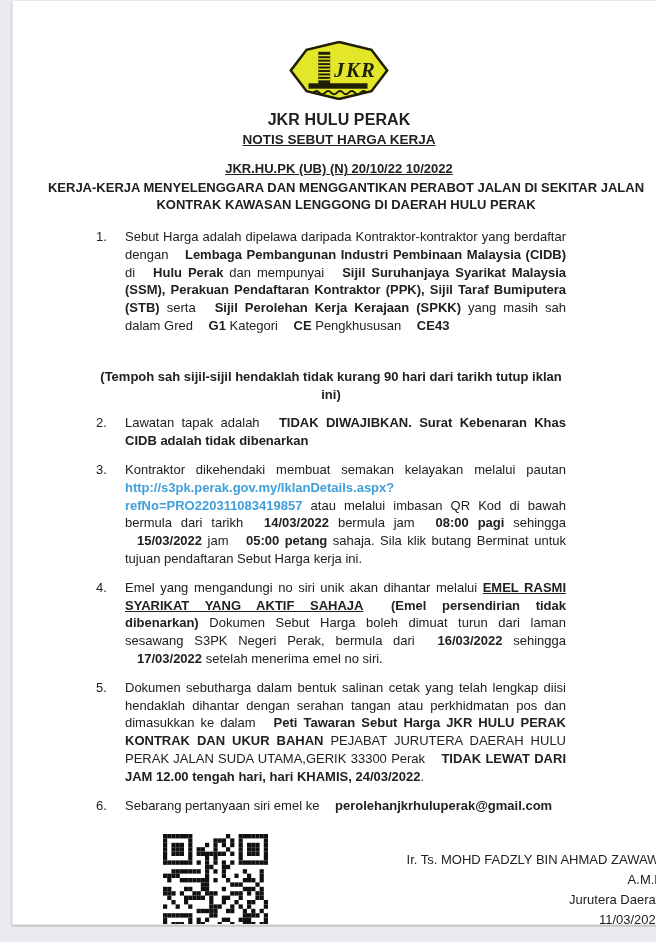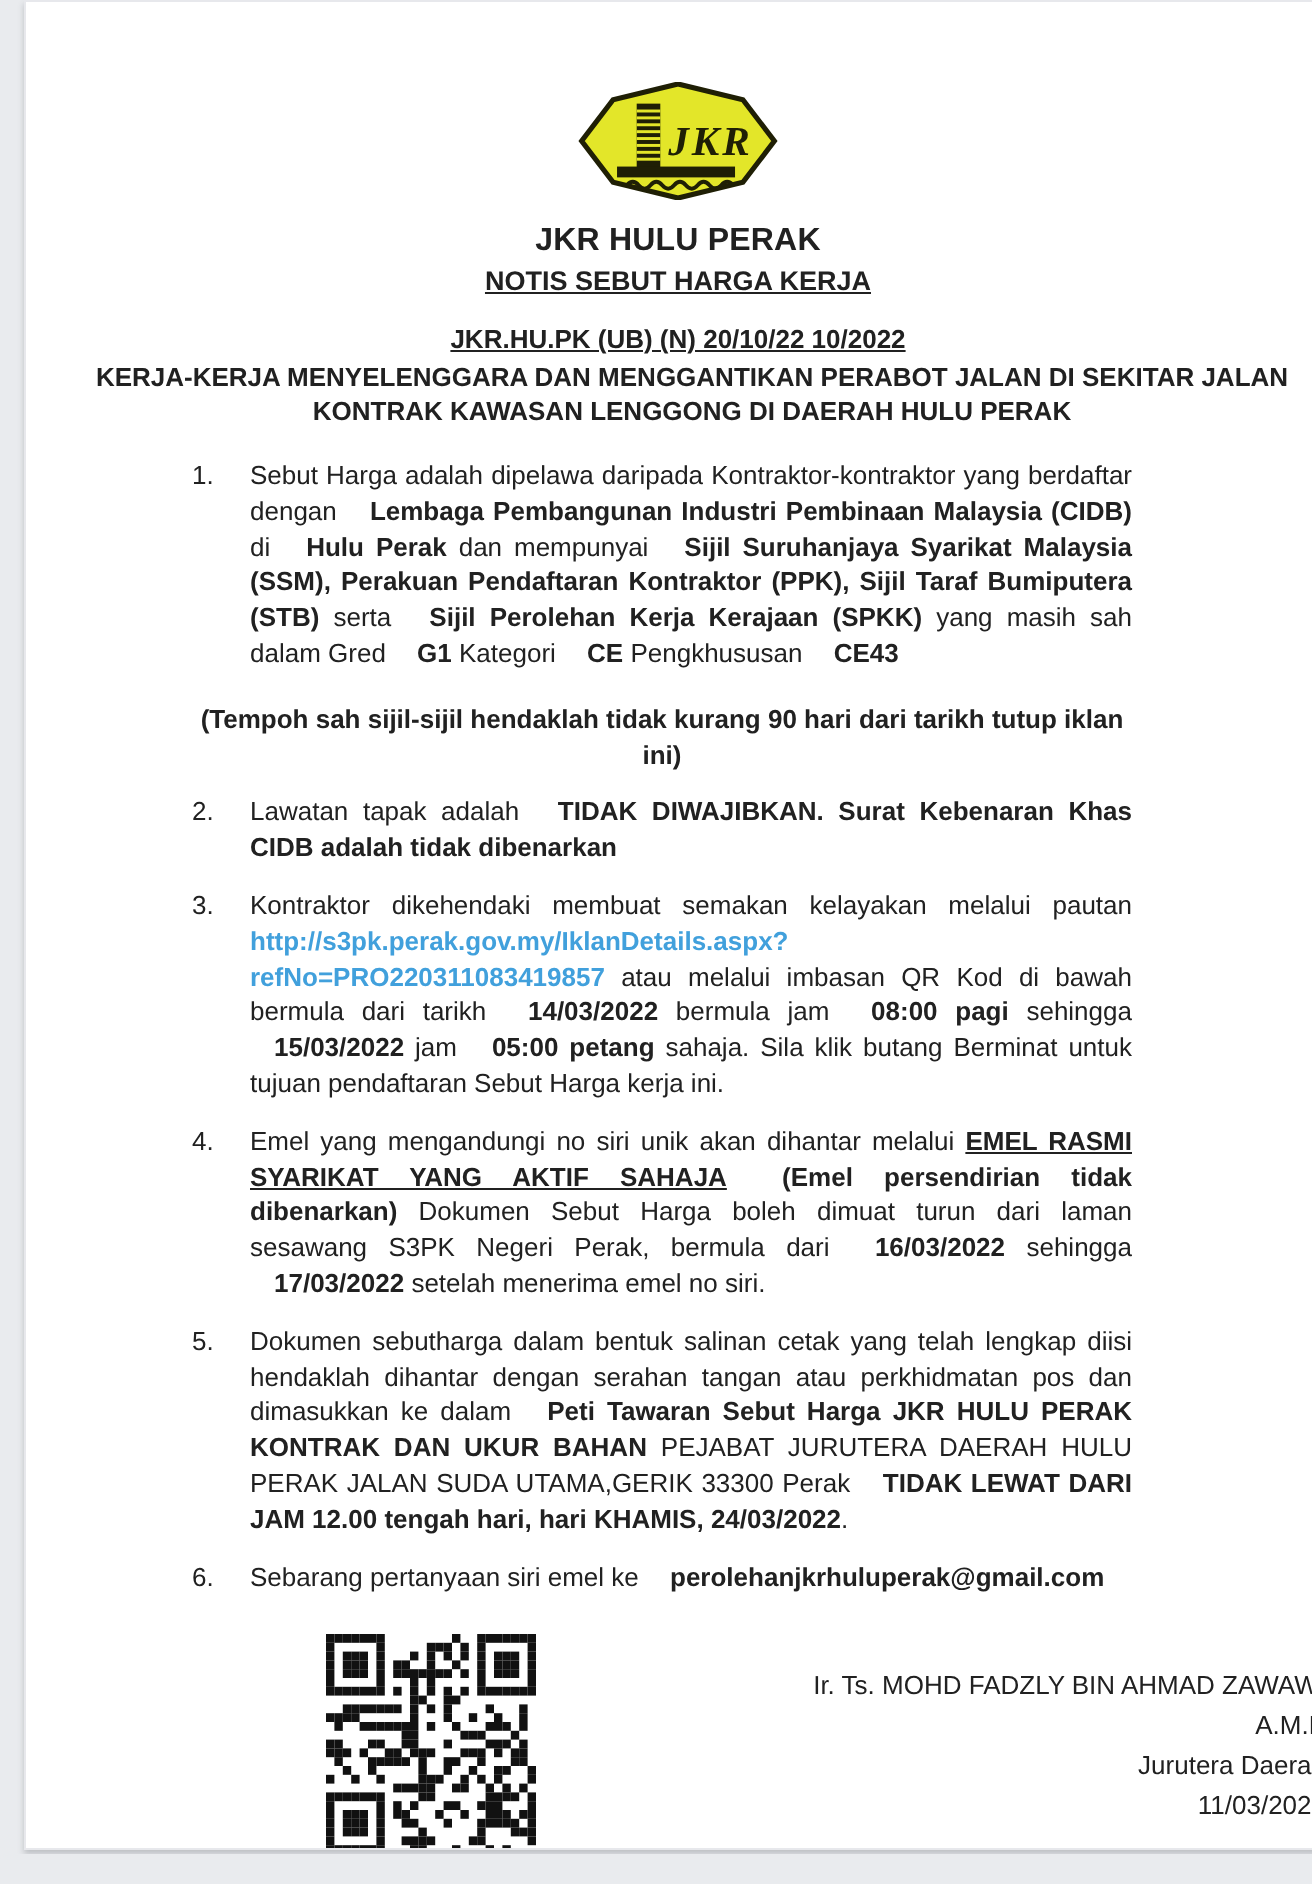--- a/index.html
+++ b/index.html
@@ -23,21 +23,21 @@
   .header{ text-align:center; padding-top:40px; }
   .logo{ display:inline-block; line-height:0; }
   .org-name{ font-weight:bold; font-size:16px; margin-top:7px; letter-spacing:.1px;}
   .notice-type{ font-weight:bold; font-size:13.5px; margin-top:3px; text-decoration:underline; }
   .ref-no{ font-weight:bold; font-size:13px; margin-top:14px;text-decoration:underline; }
   .work-title{ font-weight:bold; font-size:13px; line-height:17px; margin-top:3px;padding-left:14px; }
   .items{ margin:15px 99px 0 83px; font-size:13px; }
   .item{ display:flex; margin-top:11px; }
   .item .num{ width:29px; flex:none; line-height:17.8px; }
   .item .txt{ flex:1; text-align:justify; line-height:17.8px; }
-  .cert-note{ margin-top:15px; text-align:center; font-weight:bold; font-size:13px; line-height:17.8px; }
+  .cert-note{ margin-top:33px; text-align:center; font-weight:bold; font-size:13px; line-height:17.8px; }
   .seg-n{ font-weight:normal; }
   .seg-b{ font-weight:bold;padding-left:12px; }
   .seg-bu{ font-weight:bold; text-decoration:underline; }
   .seg-l{ font-weight:bold; }
   .qr-row{ display:flex; align-items:flex-start; margin:20px 0 0 150px; }
   .qr-box{ width:105px; height:110px; flex:none; }
   .sig-block{ width:340px; margin-left:55px; margin-top:16px; text-align:right;
               font-size:13px; line-height:20px; }
 </style>
 </head>

